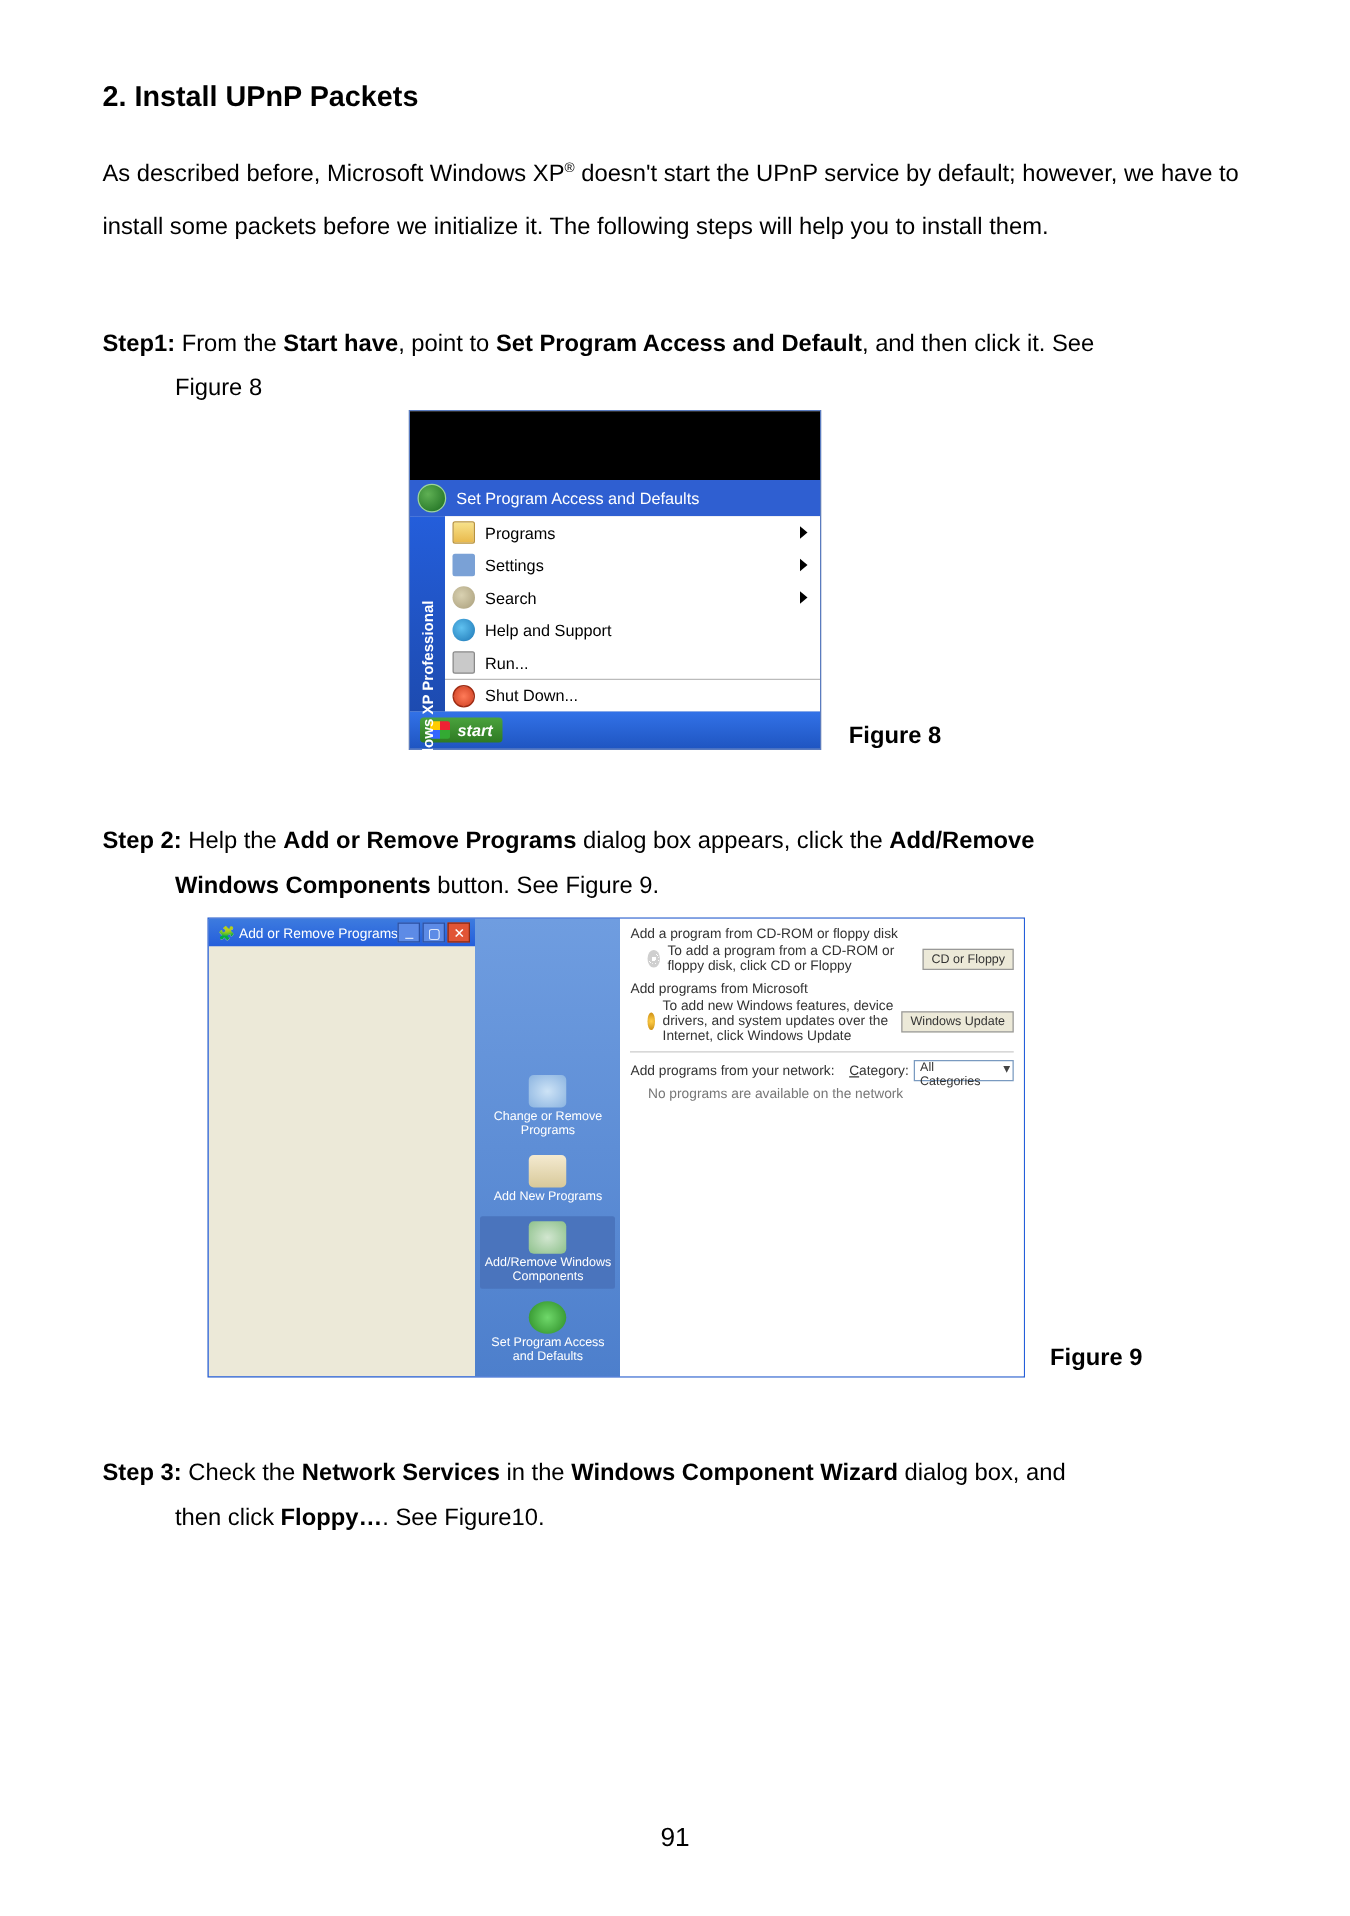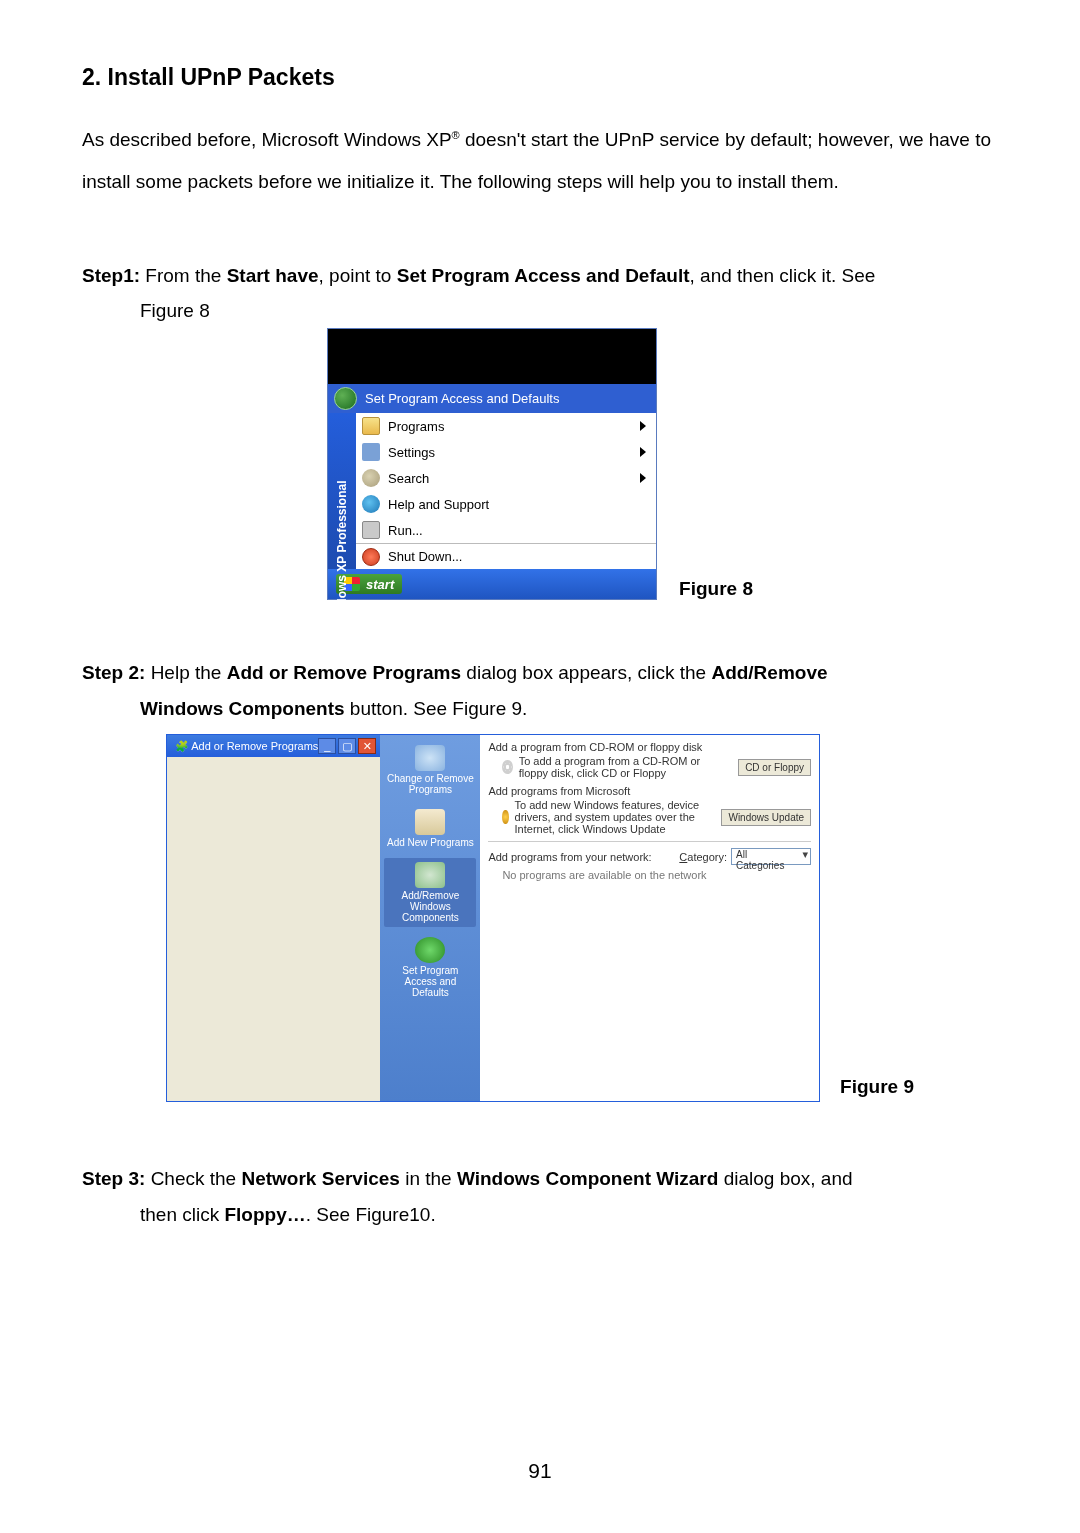--- a/index.html
+++ b/index.html
@@ -40,21 +40,21 @@
     .sm-startbtn { height: 20px; padding: 0 8px; background: linear-gradient(#4aa23d,#2e7a22); color:#fff; font-style: italic; font-weight: bold; font-size: 13px; border-radius: 3px; display:flex; align-items:center; }
     .sm-flag { width: 16px; height: 14px; display:inline-block; margin-right:6px; background: conic-gradient(#e23 0 90deg,#3a3 90deg 180deg,#36f 180deg 270deg,#fc0 270deg 360deg); border-radius:2px; }
 
     
     .arp { width: 654px; height: 368px; background: #ece9d8; border: 1px solid #245edb; font-size: 11px; display:flex; }
     .arp-title { height: 22px; background: linear-gradient(to bottom, #3d7bdf, #245edb); color:#fff; display:flex; align-items:center; justify-content:space-between; padding:0 4px 0 8px; }
     .arp-ctrls { display:flex; gap:2px;}
     .arp-ctrl { width:18px; height:16px; background:#5d8be6; border:1px solid #2a4fa0; display:flex; align-items:center; justify-content:center; color:#fff; font-size:11px; }
     .arp-ctrl.close { background:#e15536; border-color:#8a2a15; }
     .arp-body { flex:1; display:flex; }
-    .arp-side { width: 100px; background: linear-gradient(to bottom, #6f9de0, #4d7fcc); color:#fff; padding: 6px 4px; display:flex; flex-direction:column; gap:6px; font-size:10px; text-align:center; }
+    .arp-side { width: 116px; background: linear-gradient(to bottom, #6f9de0, #4d7fcc); color:#fff; padding: 6px 4px; display:flex; flex-direction:column; gap:6px; font-size:10px; text-align:center;justify-content:flex-end; }
     .arp-side .sitem { padding:4px 2px; border-radius:2px; }
     .arp-side .sitem.active { background:#4a74bd; }
     .arp-side .sico { width:30px; height:26px; margin:0 auto 2px; display:block; }
     .sico1 { background: radial-gradient(#cde3f6,#8ab3e0); border-radius:4px; }
     .sico2 { background: linear-gradient(#f4ead0,#d8c99a); border-radius:4px; }
     .sico3 { background: radial-gradient(#d2e6d0,#8cc08a); border-radius:4px; }
     .sico4 { background: radial-gradient(circle,#6fd86a,#2a8a24); border-radius:50%; }
     .arp-main { flex:1; background:#fff; padding:6px 8px; color:#333; }
     .arp-group { margin-bottom:6px; }
     .arp-btn { padding:2px 6px; font-size:10px; background:#ece9d8; border:1px solid #999; white-space:nowrap; }

